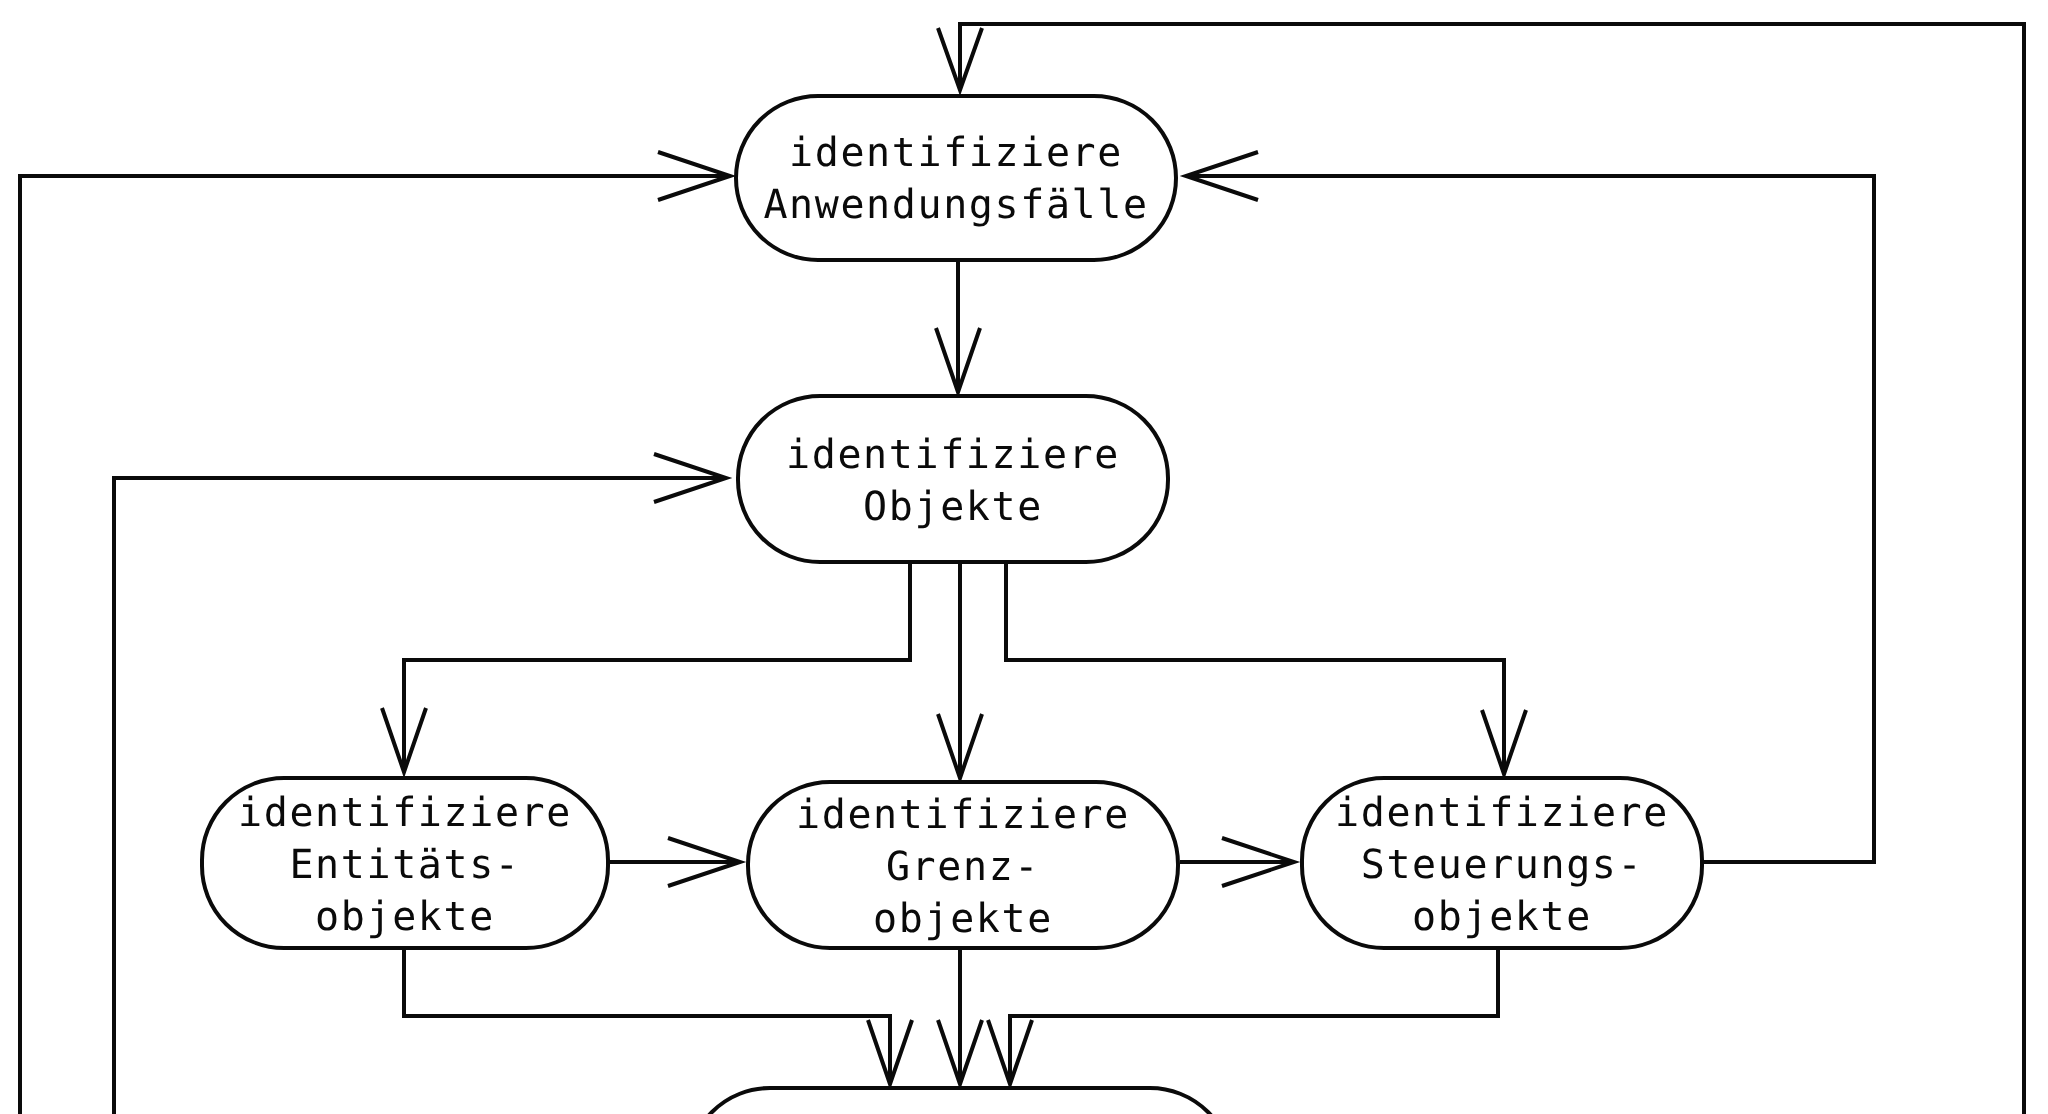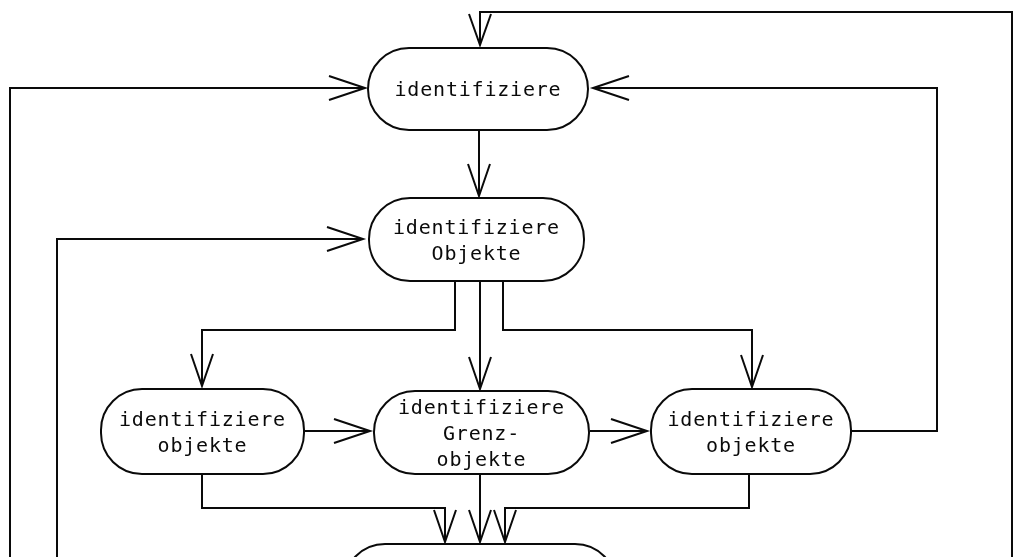--- a/index.html
+++ b/index.html
@@ -82,38 +82,41 @@
 
     <path d="M 202 475 L 202 508 L 445 508 L 445 540 M 434 510 L 445 542 L 456 510"></path>
 
     <path d="M 480 475 L 480 540 M 469 510 L 480 542 L 491 510"></path>
 
     <path d="M 749 475 L 749 508 L 505 508 L 505 540 M 494 510 L 505 542 L 516 510"></path>
   </svg>
 
   <div class="node node-usecases">
     <span>identifiziere</span>
+    <span>Anwendungsfälle</span>
   </div>
 
   <div class="node node-participating">
     <span>identifiziere</span>
     <span>Objekte</span>
   </div>
 
   <div class="node node-entity">
     <span>identifiziere</span>
+    <span>Entitäts-</span>
     <span>objekte</span>
   </div>
 
   <div class="node node-boundary">
     <span>identifiziere</span>
     <span>Grenz-</span>
     <span>objekte</span>
   </div>
 
   <div class="node node-control">
     <span>identifiziere</span>
+    <span>Steuerungs-</span>
     <span>objekte</span>
   </div>
 
   <div class="node node-bottom-partial"></div>
 
 </div>
 
 </body></html>

